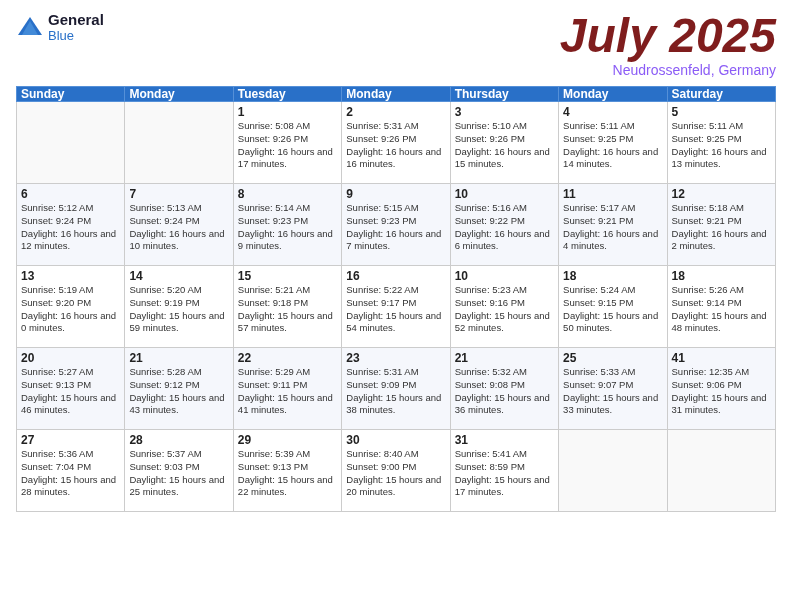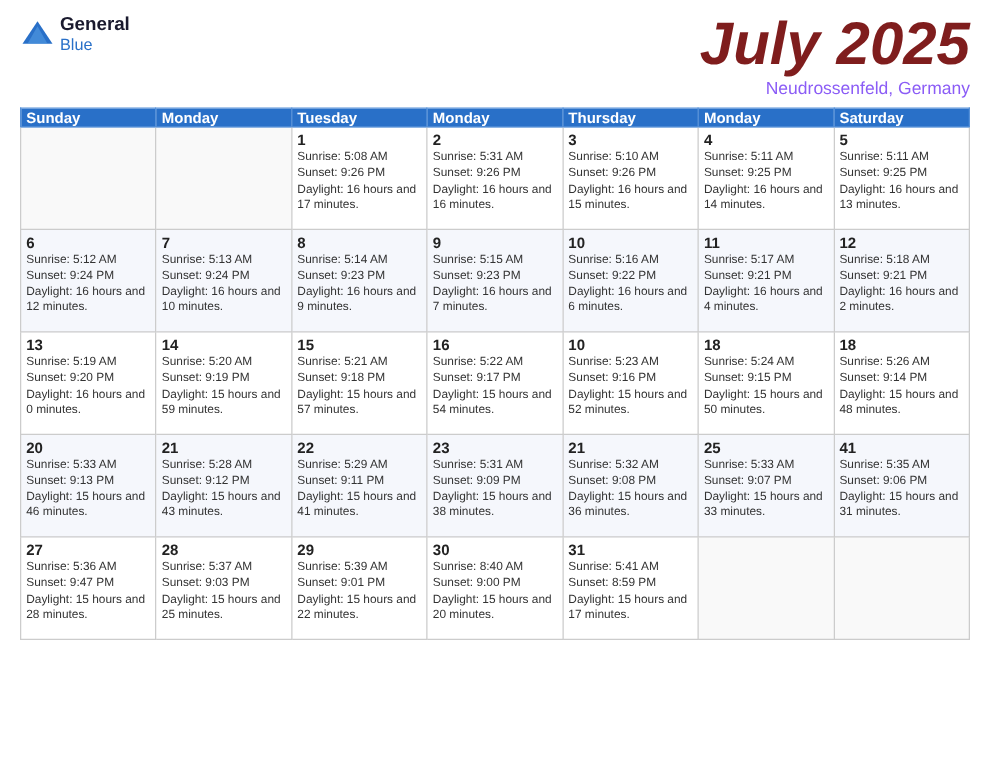--- a/index.html
+++ b/index.html
@@ -274,21 +274,21 @@
             <span class="day-num">18</span>
             <div class="day-info">Sunrise: 5:26 AM
 Sunset: 9:14 PM
 Daylight: 15 hours
 and 48 minutes.</div>
           </td>
         </tr>
         <tr>
           <td>
             <span class="day-num">20</span>
-            <div class="day-info">Sunrise: 5:33 AM
+            <div class="day-info">Sunrise: 5:27 AM
 Sunset: 9:13 PM
 Daylight: 15 hours
 and 46 minutes.</div>
           </td>
           <td>
             <span class="day-num">21</span>
             <div class="day-info">Sunrise: 5:28 AM
 Sunset: 9:12 PM
 Daylight: 15 hours
 and 43 minutes.</div>
@@ -316,45 +316,45 @@
           </td>
           <td>
             <span class="day-num">25</span>
             <div class="day-info">Sunrise: 5:33 AM
 Sunset: 9:07 PM
 Daylight: 15 hours
 and 33 minutes.</div>
           </td>
           <td>
             <span class="day-num">41</span>
-            <div class="day-info">Sunrise: 5:35 AM
+            <div class="day-info">Sunrise: 12:35 AM
 Sunset: 9:06 PM
 Daylight: 15 hours
 and 31 minutes.</div>
           </td>
         </tr>
         <tr>
           <td>
             <span class="day-num">27</span>
             <div class="day-info">Sunrise: 5:36 AM
-Sunset: 9:47 PM
+Sunset: 7:04 PM
 Daylight: 15 hours
 and 28 minutes.</div>
           </td>
           <td>
             <span class="day-num">28</span>
             <div class="day-info">Sunrise: 5:37 AM
 Sunset: 9:03 PM
 Daylight: 15 hours
 and 25 minutes.</div>
           </td>
           <td>
             <span class="day-num">29</span>
             <div class="day-info">Sunrise: 5:39 AM
-Sunset: 9:01 PM
+Sunset: 9:13 PM
 Daylight: 15 hours
 and 22 minutes.</div>
           </td>
           <td>
             <span class="day-num">30</span>
             <div class="day-info">Sunrise: 8:40 AM
 Sunset: 9:00 PM
 Daylight: 15 hours
 and 20 minutes.</div>
           </td>

